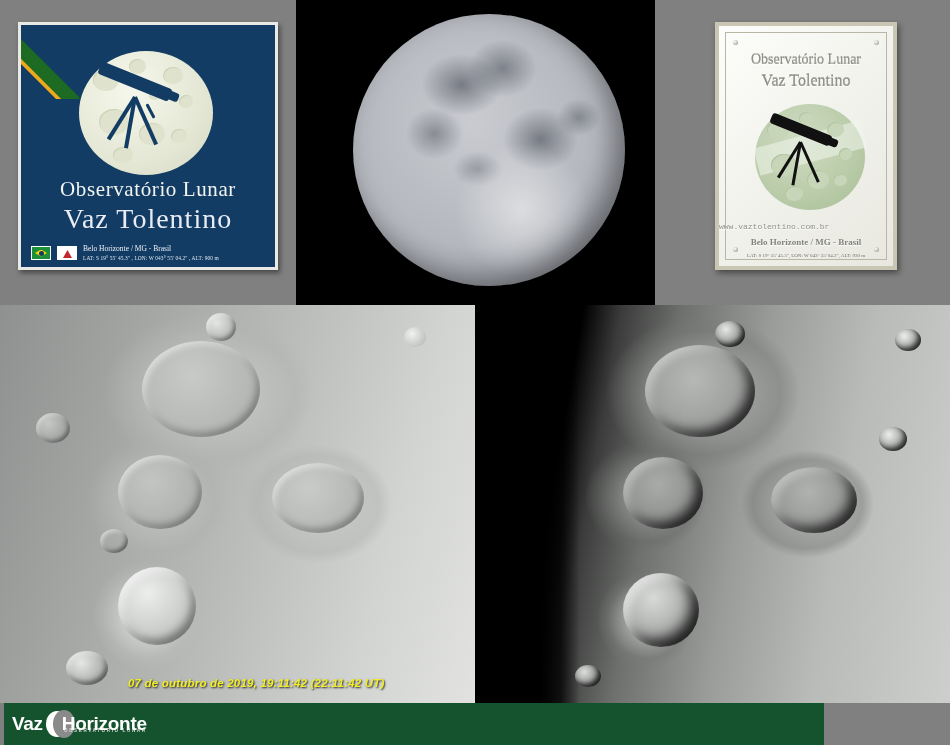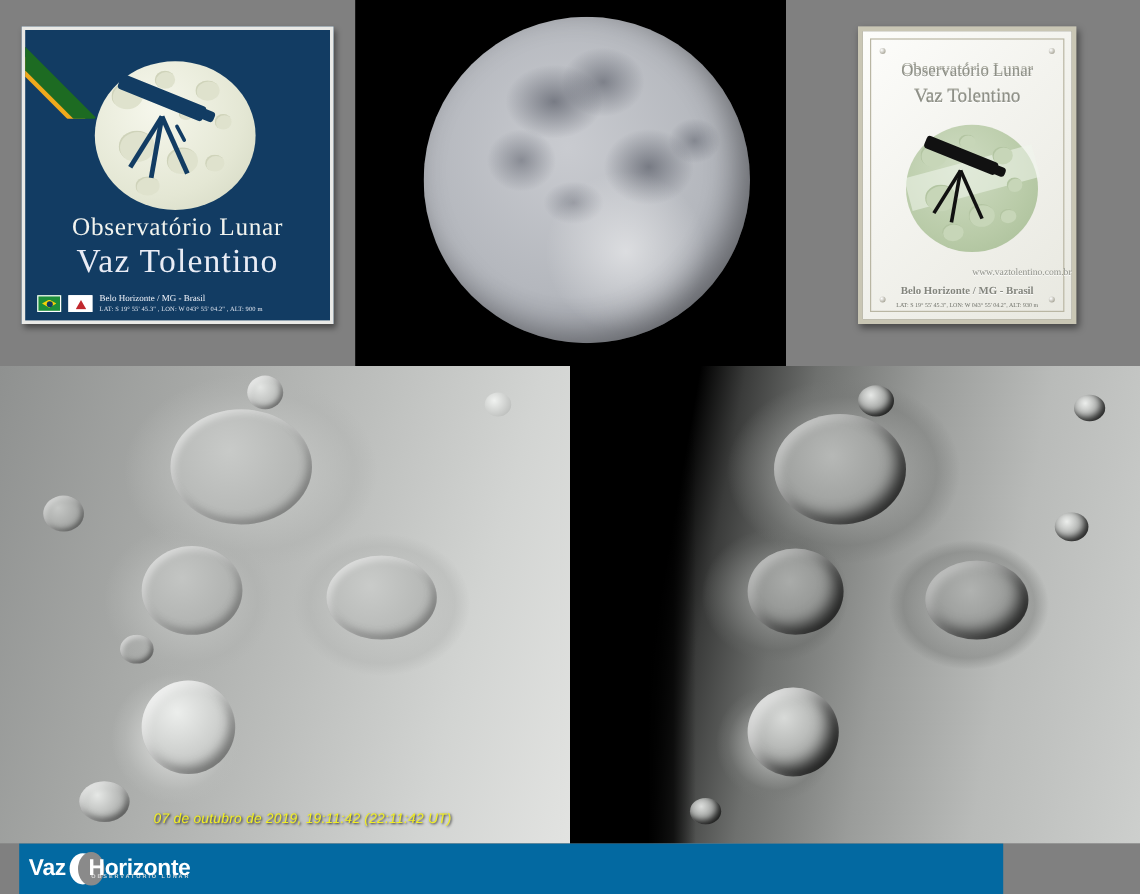--- a/index.html
+++ b/index.html
@@ -77,22 +77,22 @@
     color:#8d8f86;font-family:"Liberation Serif",serif;font-size:14px;
     text-shadow:0 1px 0 #ffffff,0 -1px 0 #a8a99e;}
   #rp-subtitle{position:absolute;left:0;top:46px;width:100%;text-align:center;
     color:#8d8f86;font-family:"Liberation Serif",serif;font-size:16px;
     text-shadow:0 1px 0 #ffffff,0 -1px 0 #a8a99e;}
   #rp-moon{position:absolute;left:36px;top:78px;width:110px;height:106px;border-radius:50%;
     background:radial-gradient(circle at 40% 34%,#cfdcc2 0%,#b9cba8 60%,#a7bd96 100%);}
   #rp-moon .cr{position:absolute;border-radius:50%;background:#c7d6b8;box-shadow:inset 1px 1px 0 #b3c5a2;}
   #rp-moon .band{position:absolute;left:0;top:28%;width:100%;height:26%;
     background:rgba(240,245,236,.55);transform:rotate(-15deg);}
-  #rp-url{position:absolute;left:0;top:196px;width:100%;text-align:right;
-    color:#8f9189;font-family:Liberation Serif, serif;font-size:8px;
+  #rp-url{position:absolute;left:0;top:196px;width:100%;text-align:left;
+    color:#8f9189;font-family:Liberation Mono, monospace;font-size:8px;
     text-shadow:0 1px 0 #fff;}
   #rp-loc{position:absolute;left:0;top:211px;width:100%;text-align:center;
     color:#83857d;font-family:"Liberation Serif",serif;font-size:9px;font-weight:bold;
     text-shadow:0 1px 0 #fff;}
   #rp-coords{position:absolute;left:0;top:227px;width:100%;text-align:center;
     color:#6f7169;font-family:"Liberation Serif",serif;font-size:5px;}
 
   
   #bottom-row{position:absolute;left:0;top:305px;width:950px;height:398px;}
   .detail-panel{position:absolute;top:0;height:398px;overflow:hidden;}
@@ -109,26 +109,26 @@
   #surf-right{background:
       radial-gradient(ellipse 108px 86px at 48% 22%,rgba(186,188,186,.92) 0%,rgba(120,122,120,.45) 72%,rgba(0,0,0,0) 90%),
       radial-gradient(ellipse 68px 62px at 36% 48%,rgba(170,172,170,.85) 0%,rgba(104,106,104,.4) 74%,rgba(0,0,0,0) 90%),
       radial-gradient(ellipse 74px 60px at 70% 50%,rgba(180,182,180,.85) 0%,rgba(110,112,110,.4) 74%,rgba(0,0,0,0) 90%),
       radial-gradient(ellipse 56px 56px at 36% 79%,rgba(210,212,210,.9) 0%,rgba(120,122,120,.45) 70%,rgba(0,0,0,0) 88%),
       linear-gradient(100deg,#000 0%,#000 20%,#3a3b3a 27%,#6e706e 38%,#9a9c9a 55%,#b9bbb9 74%,#cdcfcd 100%);}
   .crater{position:absolute;border-radius:50%;}
   .terminator{position:absolute;left:0;top:0;width:22%;height:100%;
     background:linear-gradient(90deg,#000 0%,#000 62%,rgba(0,0,0,.75) 82%,rgba(0,0,0,0) 100%);}
 
-  .caption{position:absolute;bottom:14px;color:#f2ef26;font-size:11.5px;font-weight:normal;
+  .caption{position:absolute;bottom:14px;color:#f2ef26;font-size:11.5px;font-weight:bold;
     font-style:italic;letter-spacing:.2px;text-shadow:1px 1px 2px rgba(0,0,0,.85);white-space:nowrap;}
   #caption-left{left:128px;}
 
   
-  #footer{position:absolute;left:16px;top:703px;width:820px;height:42px;background:#0369a1;}
+  #footer{position:absolute;left:4px;top:703px;width:820px;height:42px;background:#14532d;}
   #wm{position:absolute;left:8px;top:6px;height:30px;display:flex;align-items:center;}
   #wm-vaz{color:#fff;font-size:19px;font-weight:bold;letter-spacing:-.3px;}
   #wm-moon{position:relative;width:21px;height:26px;margin:0 1px 0 3px;}
   #wm-moon:before{content:"";position:absolute;left:0;top:0;width:22px;height:26px;
     border-radius:50%;background:#fff;}
   #wm-moon:after{content:"";position:absolute;left:7px;top:-1px;width:22px;height:28px;
     border-radius:50%;background:#8a8a8a;}
   #wm-tol{position:relative;z-index:2;color:#fff;font-size:19px;font-weight:bold;letter-spacing:-.3px;margin-left:-6px;}
   #wm-sub{position:absolute;left:60px;top:25px;color:#d9d9d9;font-size:4.6px;
     letter-spacing:1.6px;font-weight:bold;}

